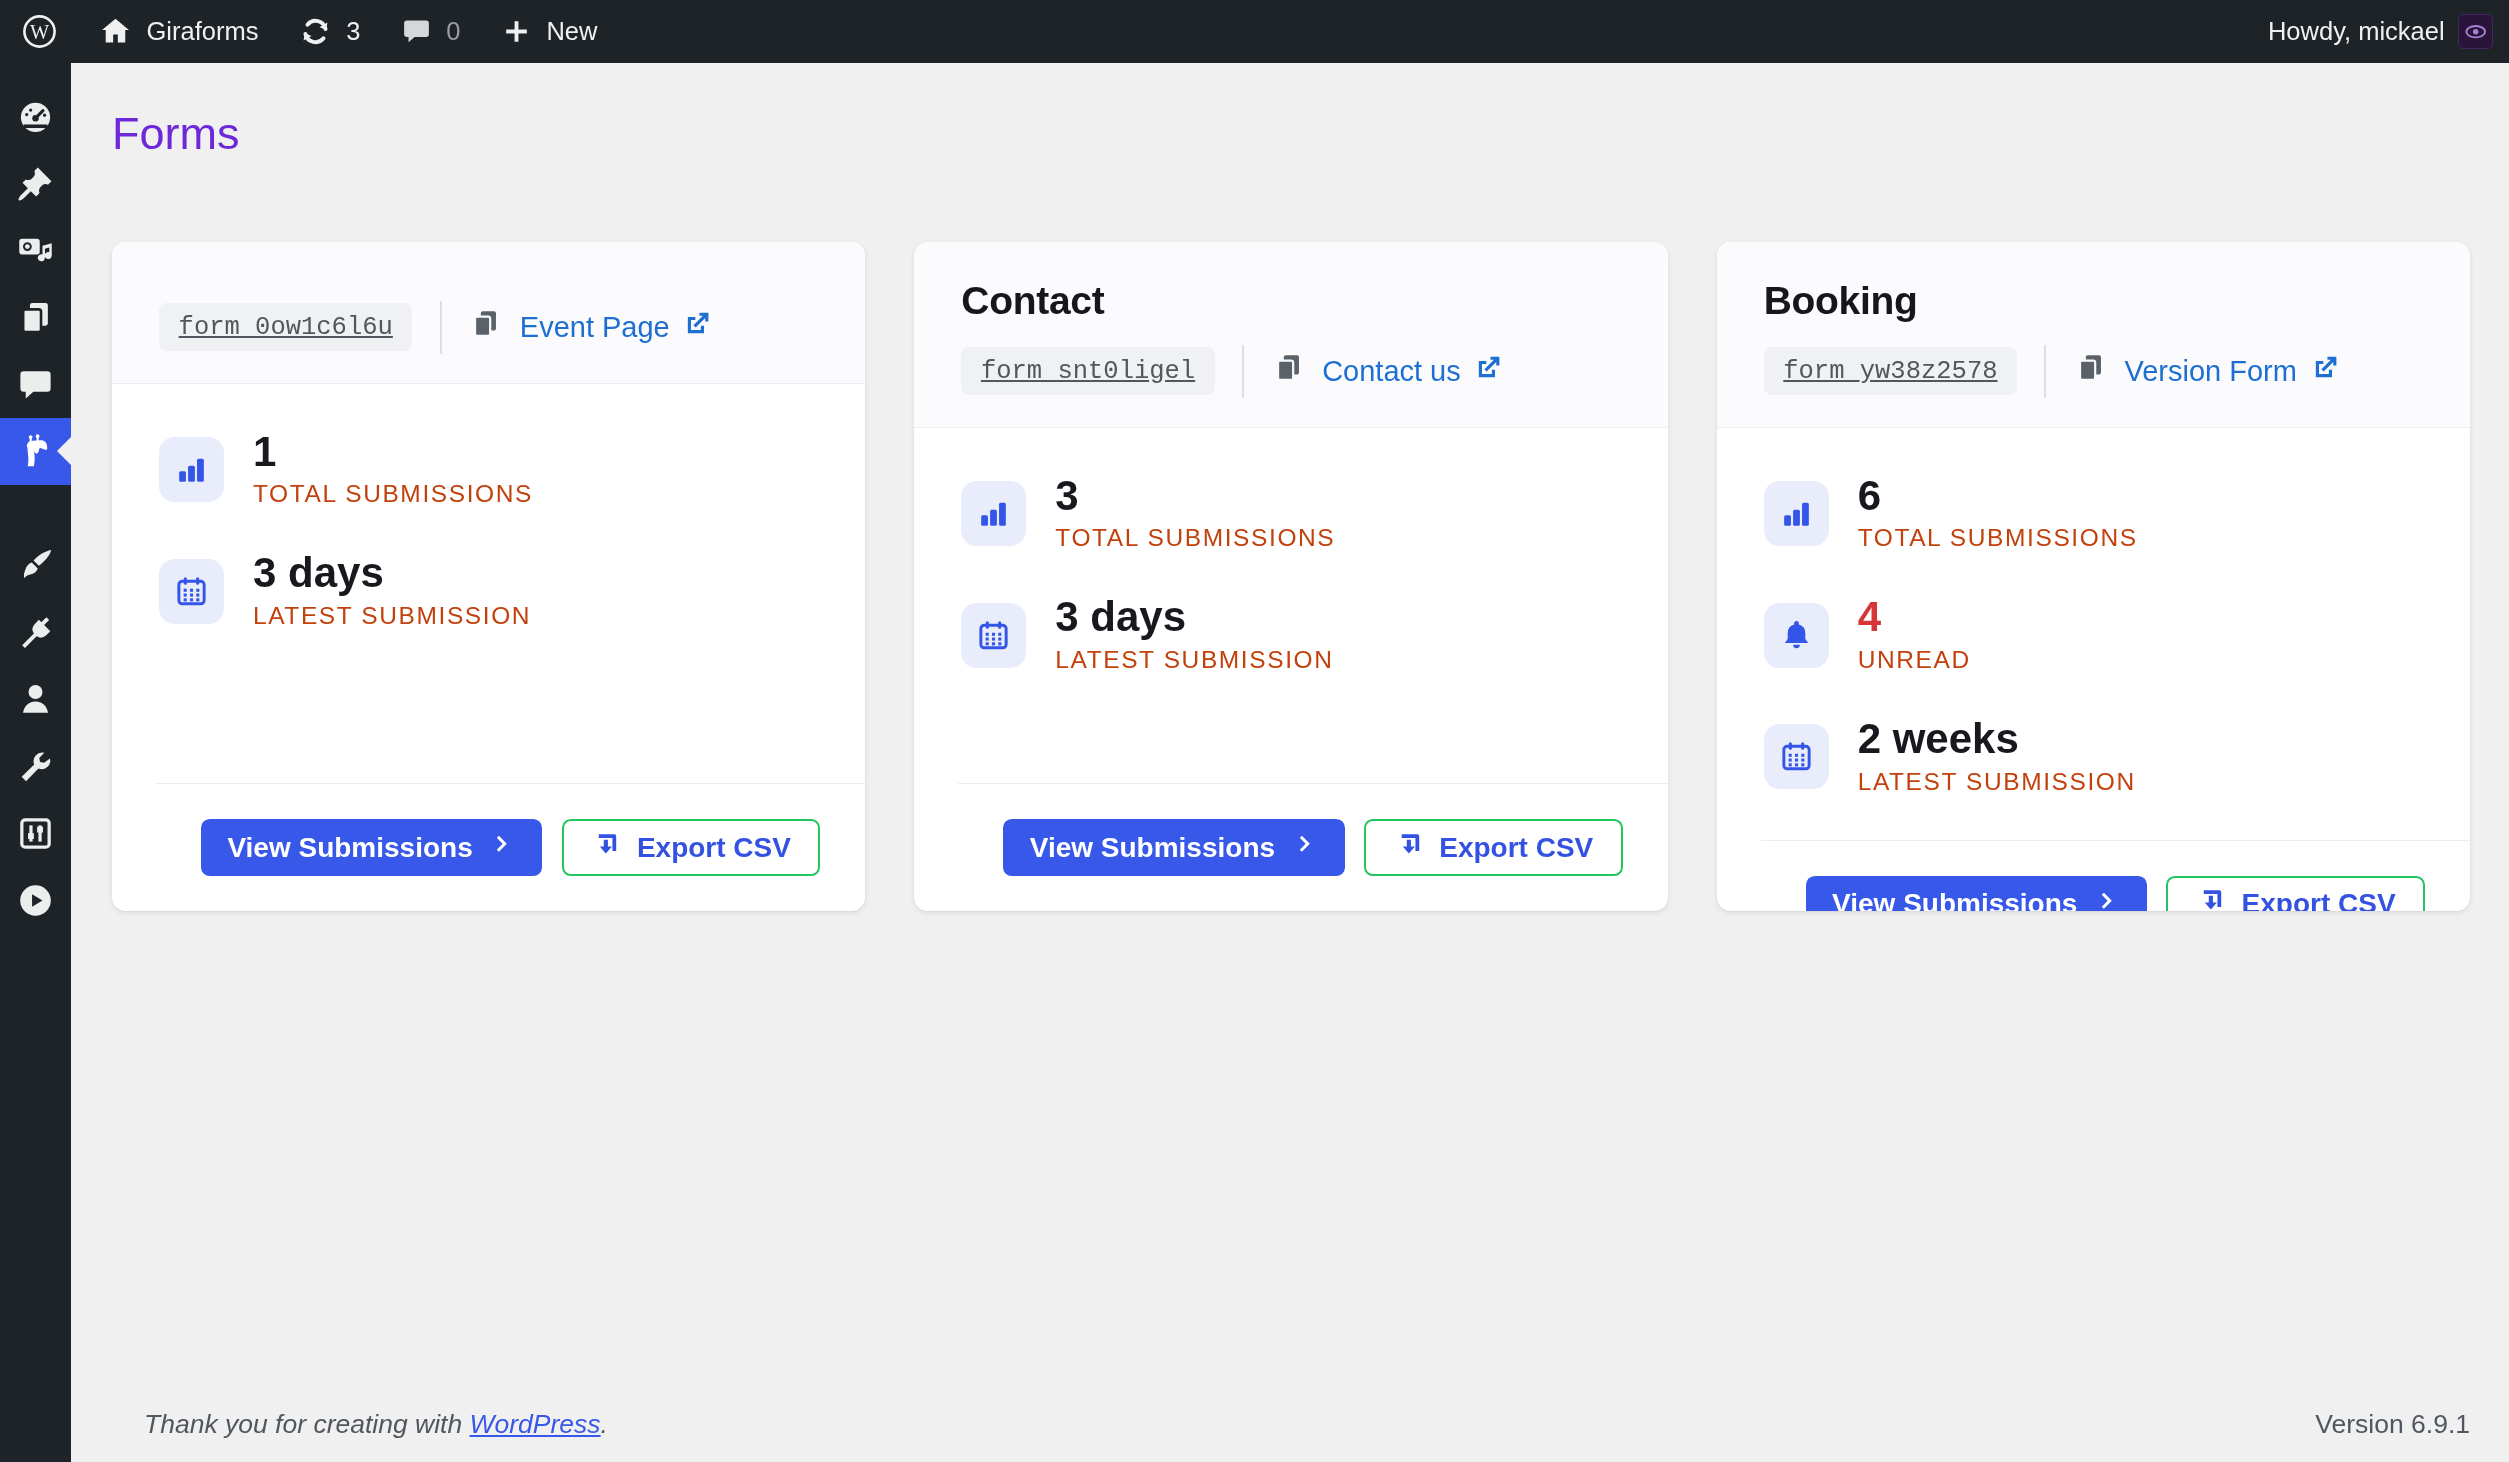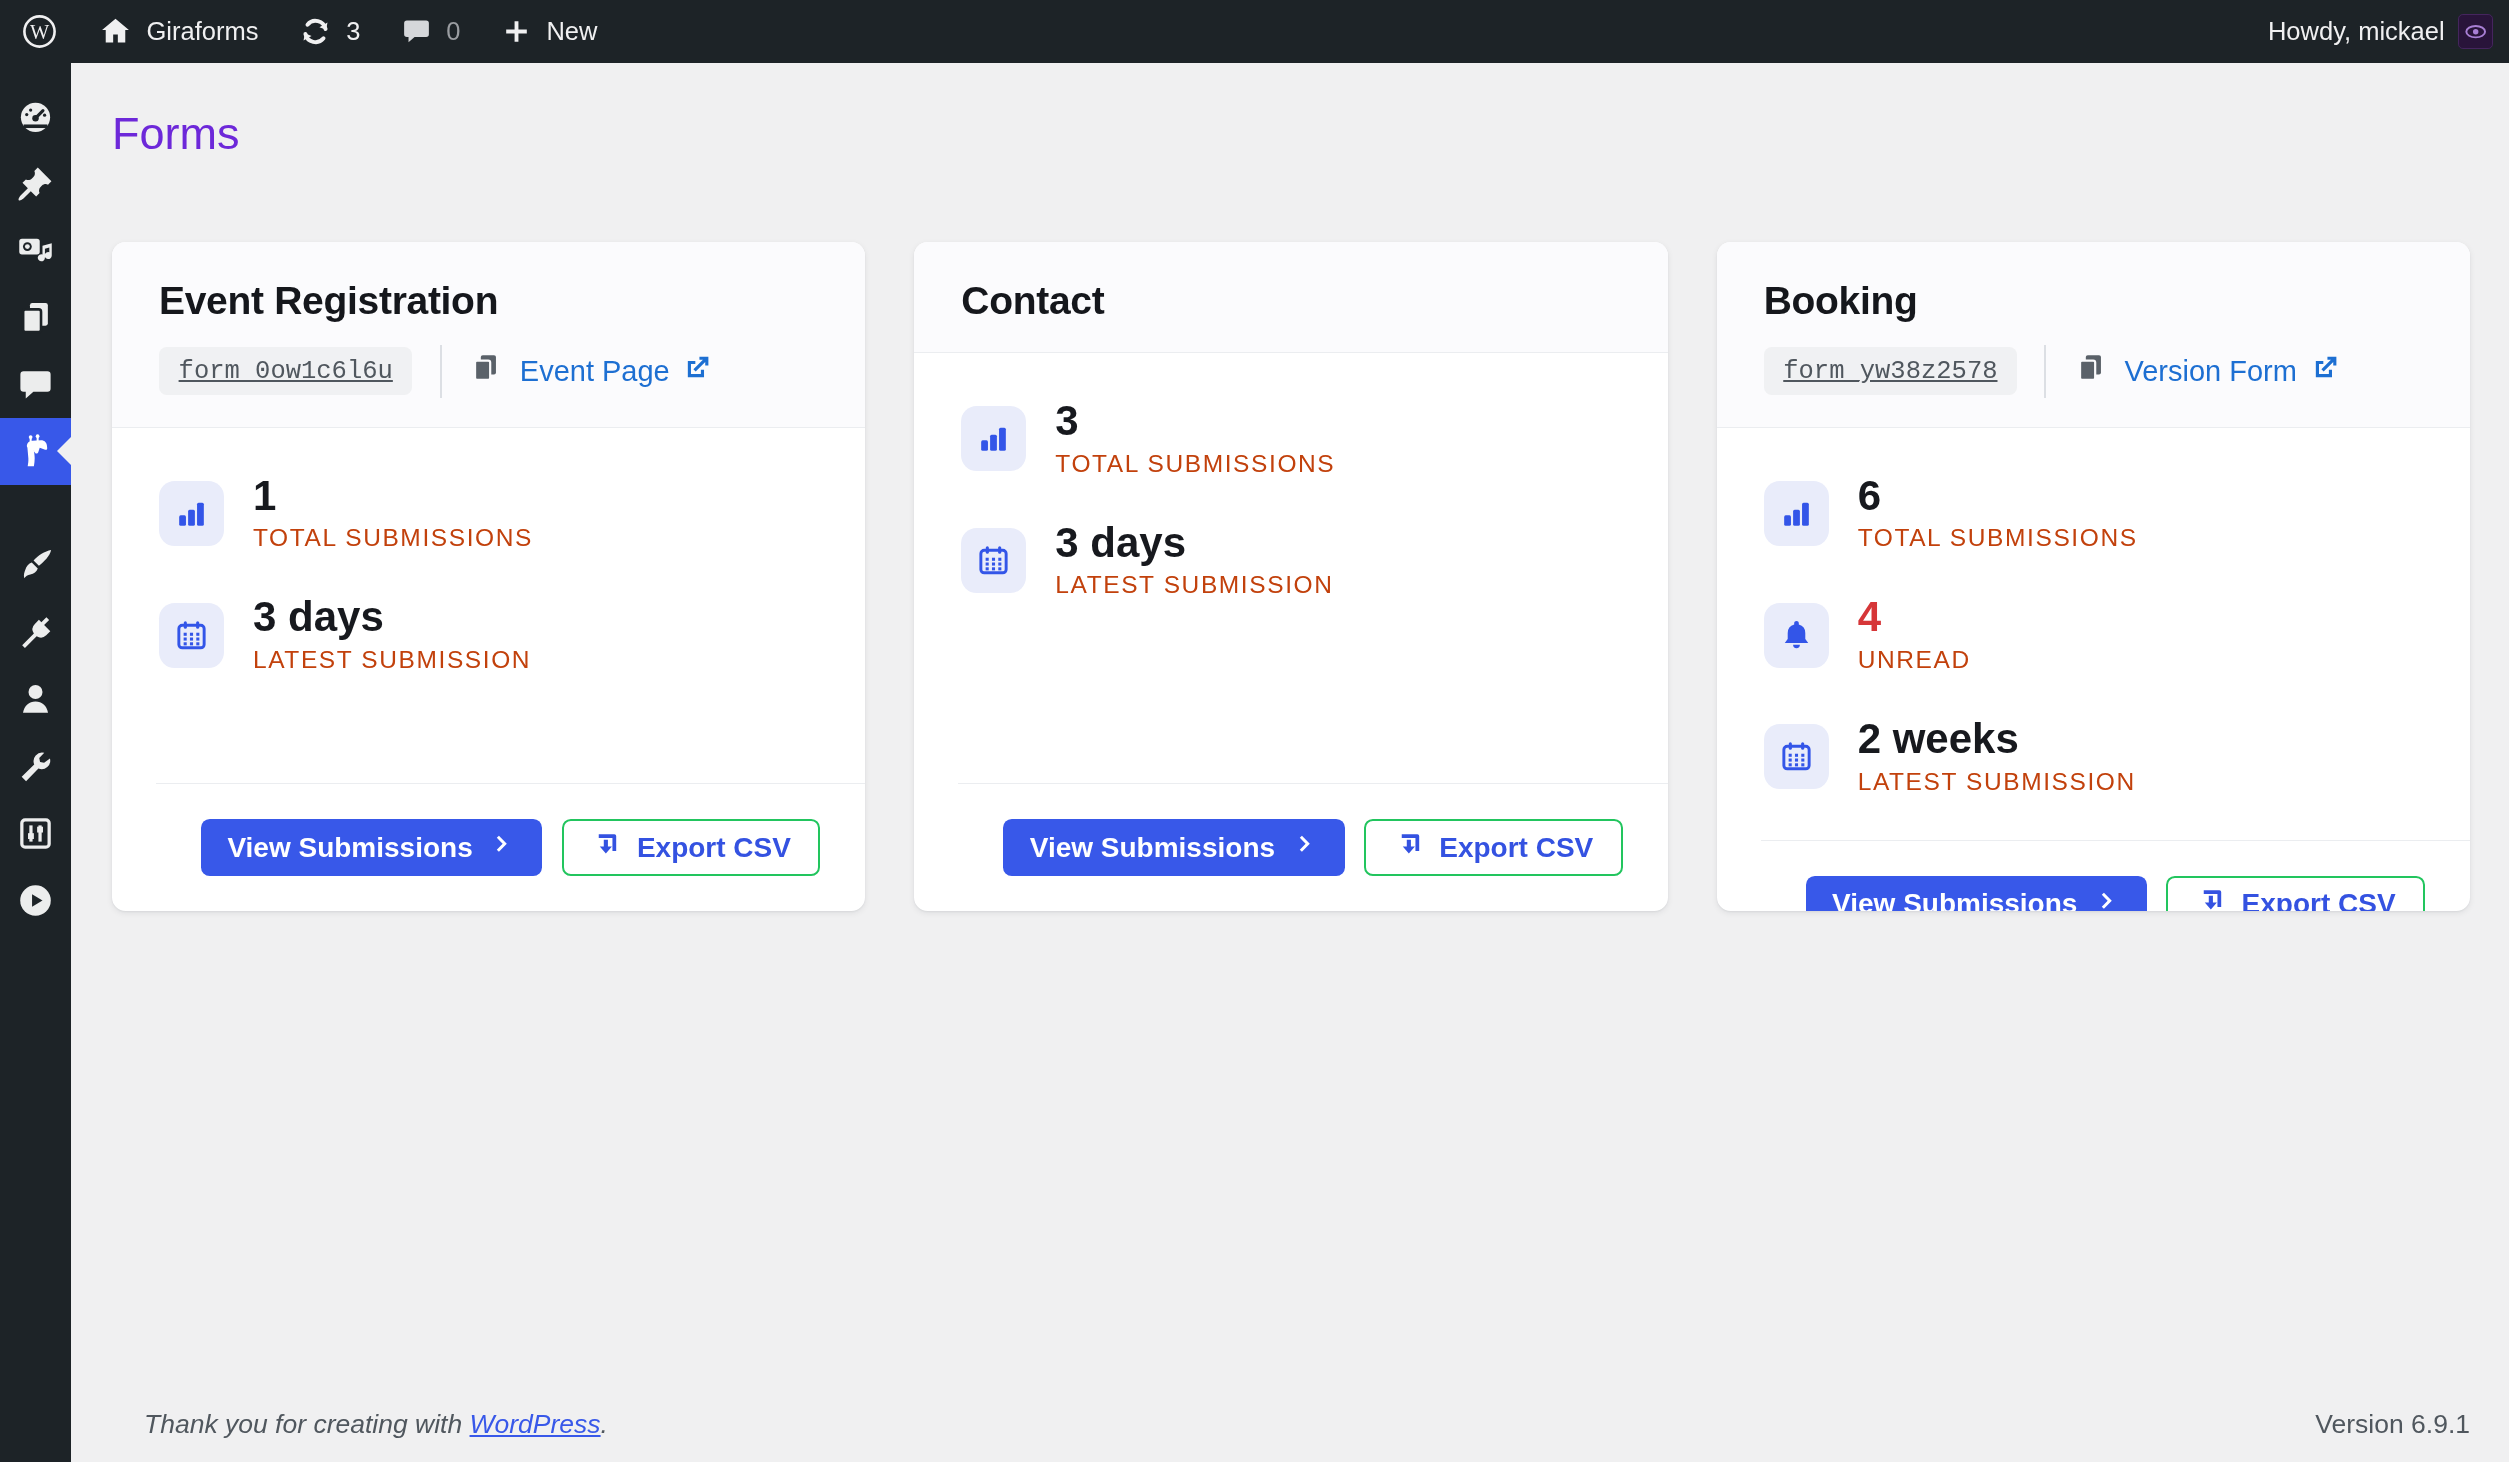--- a/index.html
+++ b/index.html
@@ -290,21 +290,20 @@
   </div>
 </div>
 
 <div class="content">
   <h1 class="page-title">Forms</h1>
 
   <div class="cards">
 
     <div class="card">
       <div class="card-header">
-        <div class="card-title">Event Registration</div>
         <div class="card-meta">
           <span class="form-badge">form_0ow1c6l6u</span>
           <span class="meta-divider"></span>
           <a class="card-link">
             <span class="pages-glyph">
               <svg width="33" height="33" viewBox="0 0 24 24">
                 <rect x="8.6" y="3" width="11" height="14" rx="1.4" fill="#5a6169"></rect>
                 <rect x="4.4" y="7" width="11" height="14" rx="1.4" fill="#5a6169" stroke="#fbfbfd" stroke-width="1.6"></rect>
               </svg>
             </span>
@@ -377,20 +376,38 @@
               </svg>
           </span>
           <span>Export CSV</span>
         </button>
       </div>
     </div>
 
     <div class="card">
       <div class="card-header">
         <div class="card-title">Contact</div>
+        <div class="card-meta">
+          <span class="form-badge">form_snt0ligel</span>
+          <span class="meta-divider"></span>
+          <a class="card-link">
+            <span class="pages-glyph">
+              <svg width="33" height="33" viewBox="0 0 24 24">
+                <rect x="8.6" y="3" width="11" height="14" rx="1.4" fill="#5a6169"></rect>
+                <rect x="4.4" y="7" width="11" height="14" rx="1.4" fill="#5a6169" stroke="#fbfbfd" stroke-width="1.6"></rect>
+              </svg>
+            </span>
+            <span>Contact us</span>
+            <span>
+              <svg width="29" height="29" viewBox="0 0 24 24">
+                  <path fill="#1d6fd2" d="M13.6 3h7.4v7.4h-2.6V7.5l-7.9 7.9-1.9-1.9 7.9-7.9h-2.9zM4 6.6h6.2v2.6H6.6v8.2h8.2v-3.6h2.6V20H4z"></path>
+                </svg>
+            </span>
+          </a>
+        </div>
       </div>
       <div class="card-stats">
         <div class="stat-row">
           <span class="stat-tile">
             <svg viewBox="0 0 24 24">
                 <g fill="#3355e8">
                   <rect x="4" y="13.2" width="4.4" height="6.8" rx="1"></rect>
                   <rect x="9.8" y="9.6" width="4.4" height="10.4" rx="1"></rect>
                   <rect x="15.6" y="5" width="4.4" height="15" rx="1"></rect>
                 </g>

